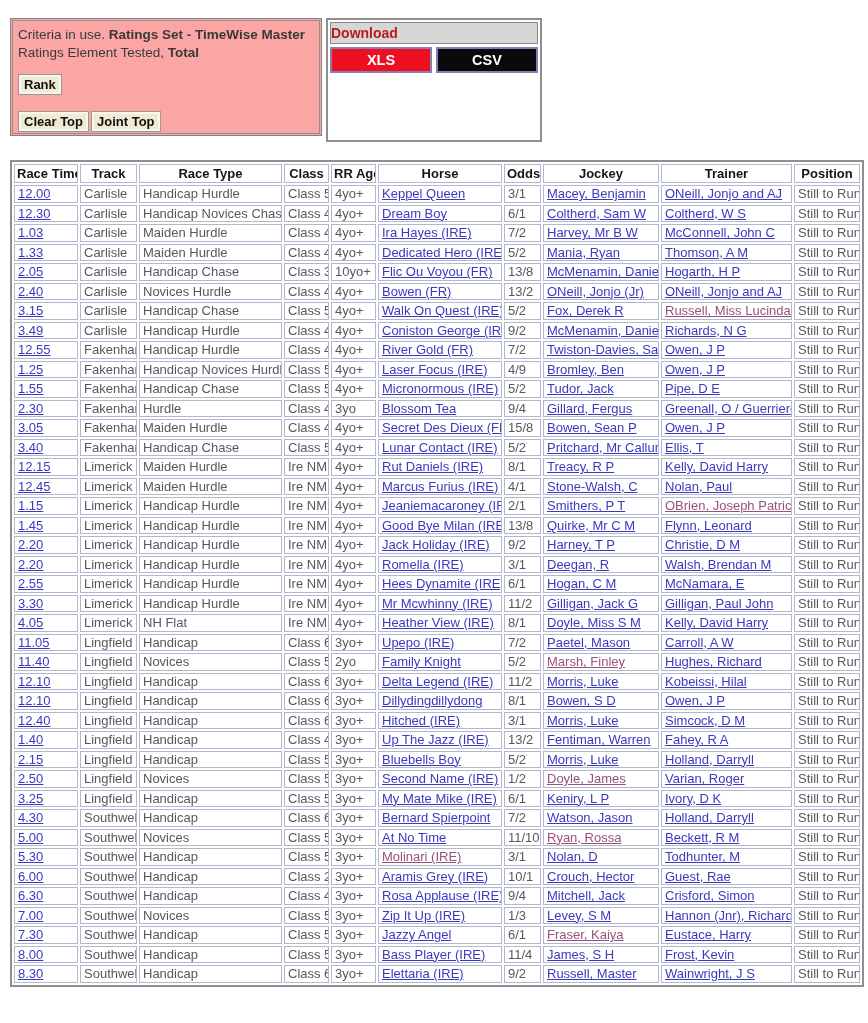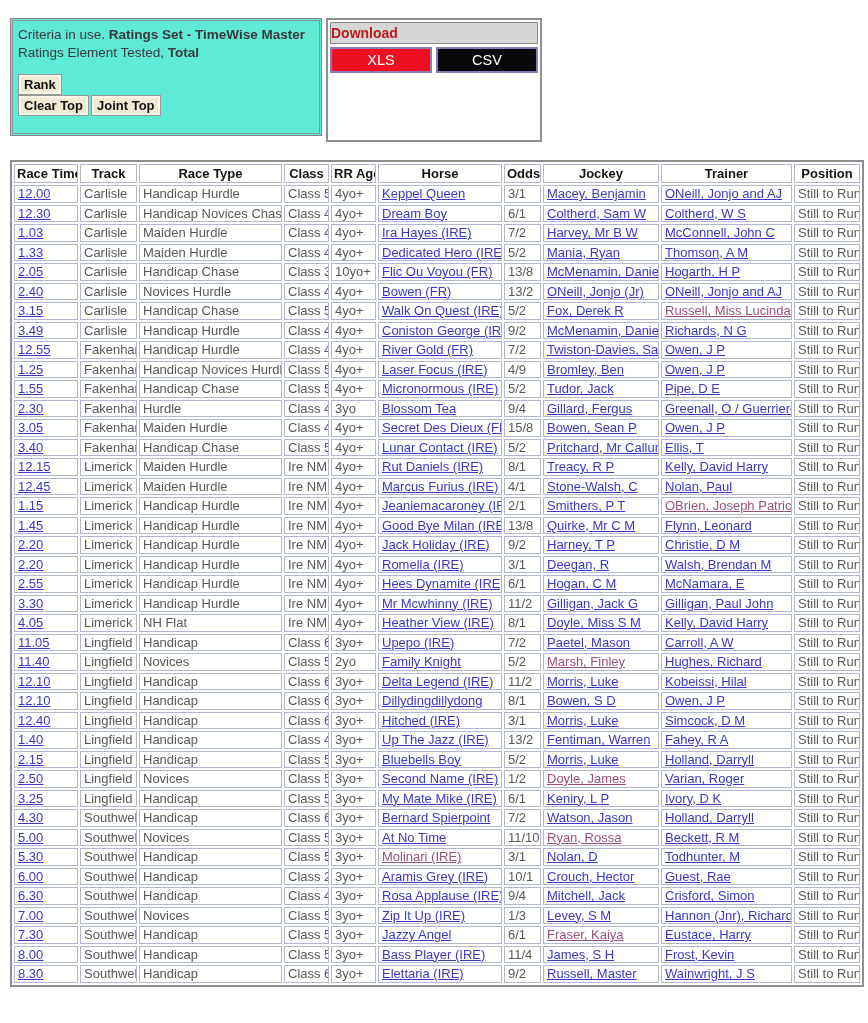--- a/index.html
+++ b/index.html
@@ -2,30 +2,30 @@
 <html><head>
 <meta charset="utf-8">
 <style>
   * { box-sizing: border-box; }
   html,body { margin:0; padding:0; background:#fff; }
   body { font-family:"Liberation Sans","DejaVu Sans",sans-serif; width:868px; }
   .page { padding:18px 8px 8px 10px; }
 
   
   .top-row { display:flex; align-items:flex-start; gap:4px; margin-bottom:18px; }
-  .criteria-outer { border:1px solid #838383; padding:1px; width:312px; height:118px; background:#5eead4; }
+  .criteria-outer { border:1px solid #838383; padding:1px; width:312px; height:118px; background:#fca5a5; }
   .criteria-inner { border:1px solid #909090; width:100%; height:100%; padding:5px 5px; font-size:13.5px; color:#3a3a3a; line-height:1.3; }
-  .btn-row { margin-top:0; }
+  .btn-row { margin-top:16px; }
   .btn { display:inline-block; background:#f0e9d3; border:1px solid #989898; box-shadow:inset 0 0 0 2px #faf6e9; font-weight:bold; font-size:13px; color:#111; padding:2px 5px; margin-right:2px; font-family:inherit; cursor:pointer; }
   .btn-rank-row { margin-top:13px; }
 
   .download-outer { border:2px solid #8f8f8f; width:216px; height:124px; padding:2px; background:#fff; }
   .download-header { border:1px solid #8a8a8a; background:#d6d6d6; font-weight:bold; font-size:14px; color:#b91c1c; padding:2px 0; }
   .download-buttons { display:flex; gap:4px; margin-top:3px; }
-  .dl-btn { flex:1; text-align:center; font-weight:normal; font-size:14.5px; color:#fff; padding:3px 0; border:2px solid #8b7cb5; cursor:pointer; }
+  .dl-btn { flex:1; text-align:center; font-weight:bold; font-size:14.5px; color:#fff; padding:3px 0; border:2px solid #8b7cb5; cursor:pointer; }
 
   
   table.race { border-collapse:separate; border-spacing:2px; border:2px solid #8f8f8f; background:#fff; table-layout:fixed; width:842px; }
   table.race th { border:1px solid #b0b7cf; font-weight:bold; font-size:13px; color:#151515; text-align:center; padding:1px 2px; white-space:nowrap; overflow:hidden; }
   table.race td { border:1px solid #b0b7cf; font-size:13px; color:#585858; padding:0 3px; height:17.5px; white-space:nowrap; overflow:hidden; text-align:left; }
   table.race a { color:#3a3ac0; text-decoration:underline; cursor:pointer; }
   table.race a.visited { color:#99517b; }
 </style>
 </head>
 <body>

